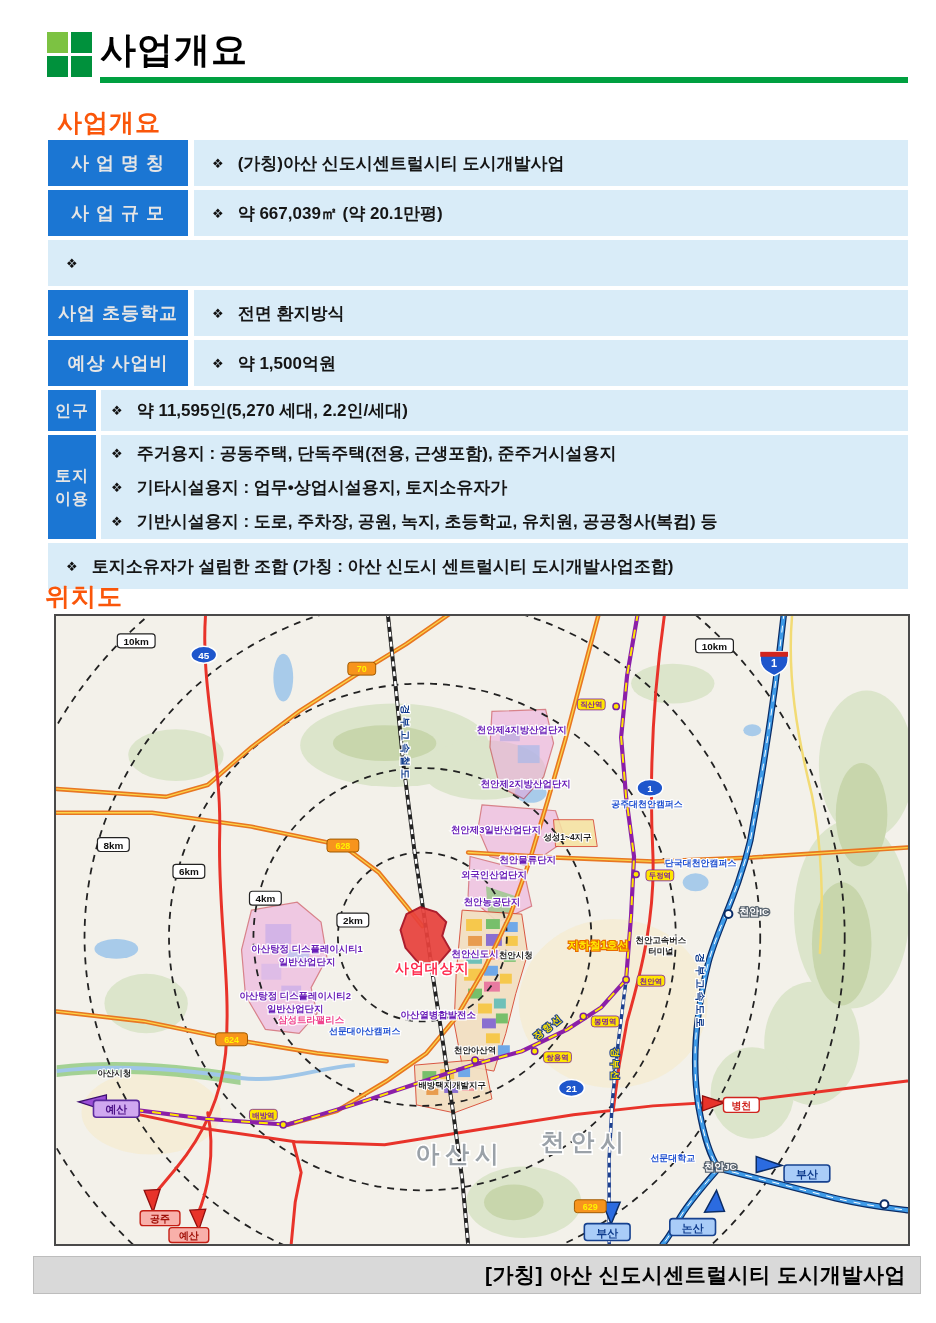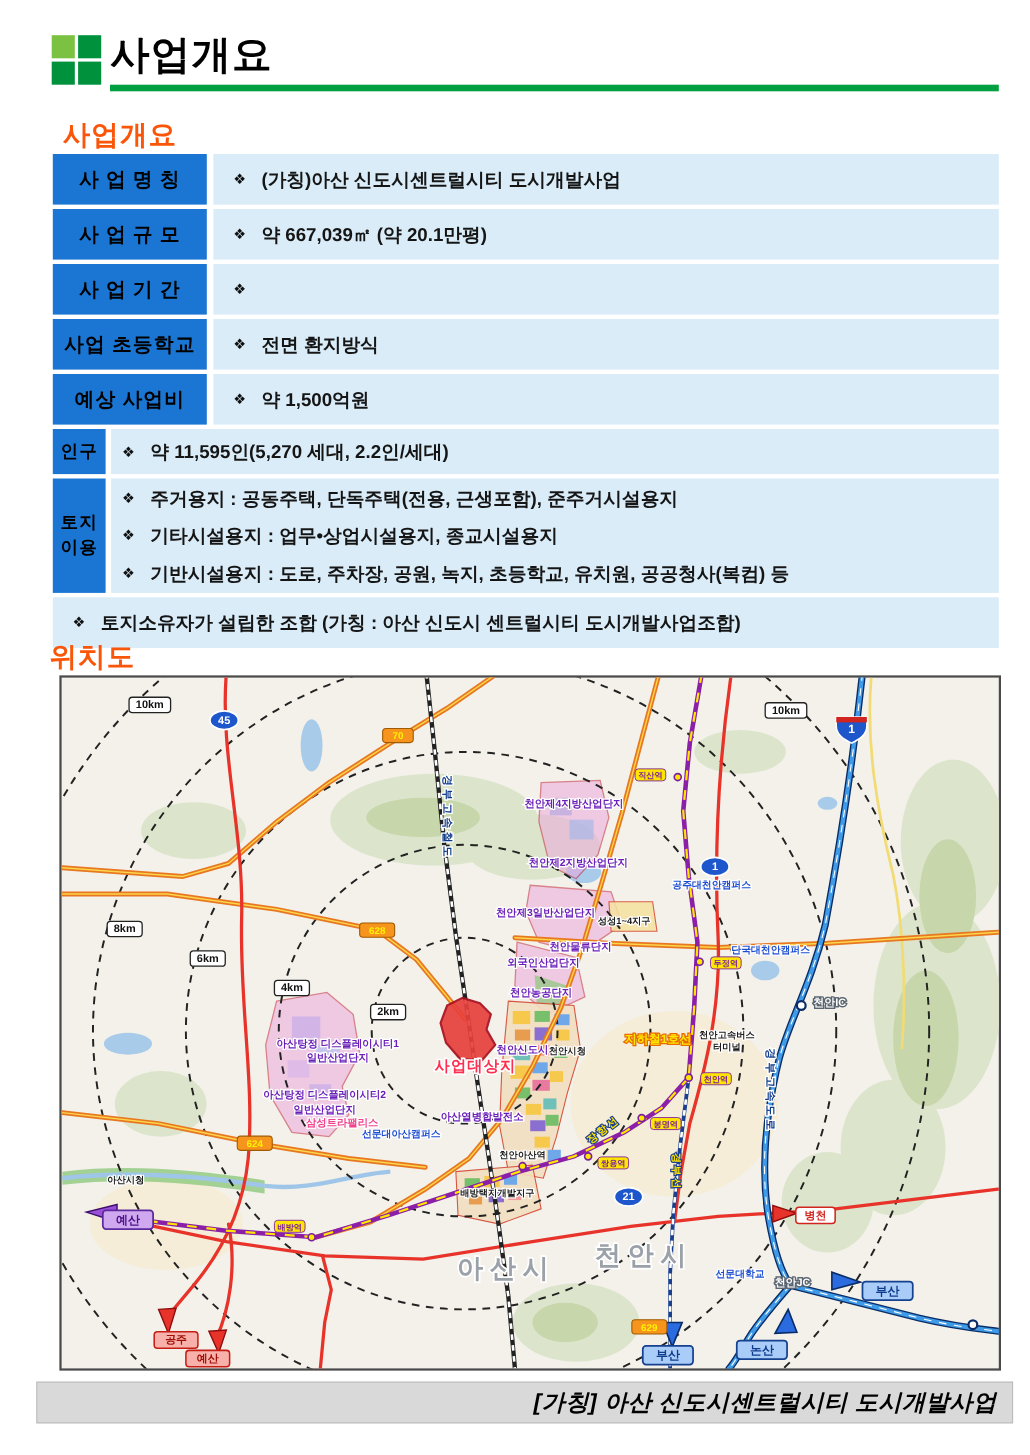--- a/index.html
+++ b/index.html
@@ -16,23 +16,23 @@
   .title-rule{position:absolute;left:100px;top:77px;width:808px;height:6px;background:#00A040;}
 
   
   .sec-title{position:absolute;font-size:25px;font-weight:800;color:#FA560A;letter-spacing:1px;}
   .sec-title.ov{left:57px;top:106px;}
   .sec-title.loc{left:45px;top:580px;}
 
   
   .tbl{position:absolute;left:48px;top:140px;width:860px;}
   .r{display:flex;gap:6px;margin-bottom:4px;}
-  .lab{background:#1B76D3;color:#000000;font-weight:700;font-size:18px;
+  .lab{background:#1B76D3;color:#e5e5e5;font-weight:700;font-size:18px;
     display:flex;align-items:center;justify-content:center;text-align:center;
-    width:140px;flex:0 0 140px;letter-spacing:1px;font-family:Liberation Serif, serif;}
+    width:140px;flex:0 0 140px;letter-spacing:1px;}
   .con{flex:1;background:#D9ECF8;display:flex;flex-direction:column;justify-content:center;
     padding-left:18px;gap:12px;}
   .line{display:flex;align-items:center;gap:14px;font-size:17px;font-weight:700;color:#151515;}
   .blt{font-size:13px;color:#111;}
   .h46{height:46px;}
   .plan{align-items:stretch;}
   .lab-outer{width:46px;flex:0 0 46px;font-size:16px;white-space:pre-line;line-height:1.6;}
   .plan-col{flex:1;display:flex;flex-direction:column;gap:4px;}
   .sub{display:flex;gap:5px;}
   .lab2{width:48px;flex:0 0 48px;font-size:16px;white-space:pre-line;line-height:1.45;}
@@ -103,21 +103,21 @@
   .tx-dirp{font-size:11px;font-weight:bold;fill:#4A1085;}
   .bx-dirp{fill:#D0A8F0;stroke:#5B2A9D;stroke-width:1.6;}
   .tx-dirr{font-size:10px;font-weight:bold;fill:#A01008;}
   .bx-dirr{fill:#F8B0AA;stroke:#C41E14;stroke-width:1.4;}
   .tx-dirw{font-size:10px;font-weight:bold;fill:#D0241E;}
   .bx-dirw{fill:#fff;stroke:#D0241E;stroke-width:1.4;}
 
   
   .footer{position:absolute;left:33px;top:1256px;width:888px;height:38px;background:#D9D9D9;
     border:1px solid #BDBDBD;box-sizing:border-box;display:flex;align-items:center;justify-content:flex-end;}
-  .footer .ft{font-size:21px;font-weight:800;font-style:italic;color:#000;padding-right:14px;letter-spacing:.5px;}
+  .footer .ft{font-size:21px;font-weight:800;color:#000;padding-right:14px;letter-spacing:.5px;}
 </style>
 </head>
 <body>
 
 <div class="page">
 
   <div class="hdr-icon">
     <div class="sq light"></div>
     <div class="sq dark"></div>
     <div class="sq dark"></div>
@@ -141,21 +141,20 @@
     <div class="r h46">
       <div class="lab">사 업 규 모</div>
       <div class="con">
         <div class="line">
             <span class="blt">❖</span>
             <span>약 667,039㎡ (약 20.1만평)</span>
           </div>
       </div>
     </div>
     <div class="r h46">
-      <div class="lab">사 업 기 간</div>
       <div class="con">
         <div class="line">
             <span class="blt">❖</span>
           </div>
       </div>
     </div>
     <div class="r h46">
       <div class="lab">사업 초등학교</div>
       <div class="con">
         <div class="line">
@@ -188,21 +187,21 @@
         <div class="sub r-land">
           <div class="lab lab2">토지
 이용</div>
           <div class="con tight">
             <div class="line">
                 <span class="blt">❖</span>
                 <span>주거용지 : 공동주택, 단독주택(전용, 근생포함), 준주거시설용지</span>
               </div>
             <div class="line">
                 <span class="blt">❖</span>
-                <span>기타시설용지 : 업무•상업시설용지, 종교시설용지</span>
+                <span>기타시설용지 : 업무•상업시설용지, 토지소유자가</span>
               </div>
             <div class="line">
                 <span class="blt">❖</span>
                 <span>기반시설용지 : 도로, 주차장, 공원, 녹지, 초등학교, 유치원, 공공청사(복컴) 등</span>
               </div>
           </div>
         </div>
       </div>
     </div>
 

